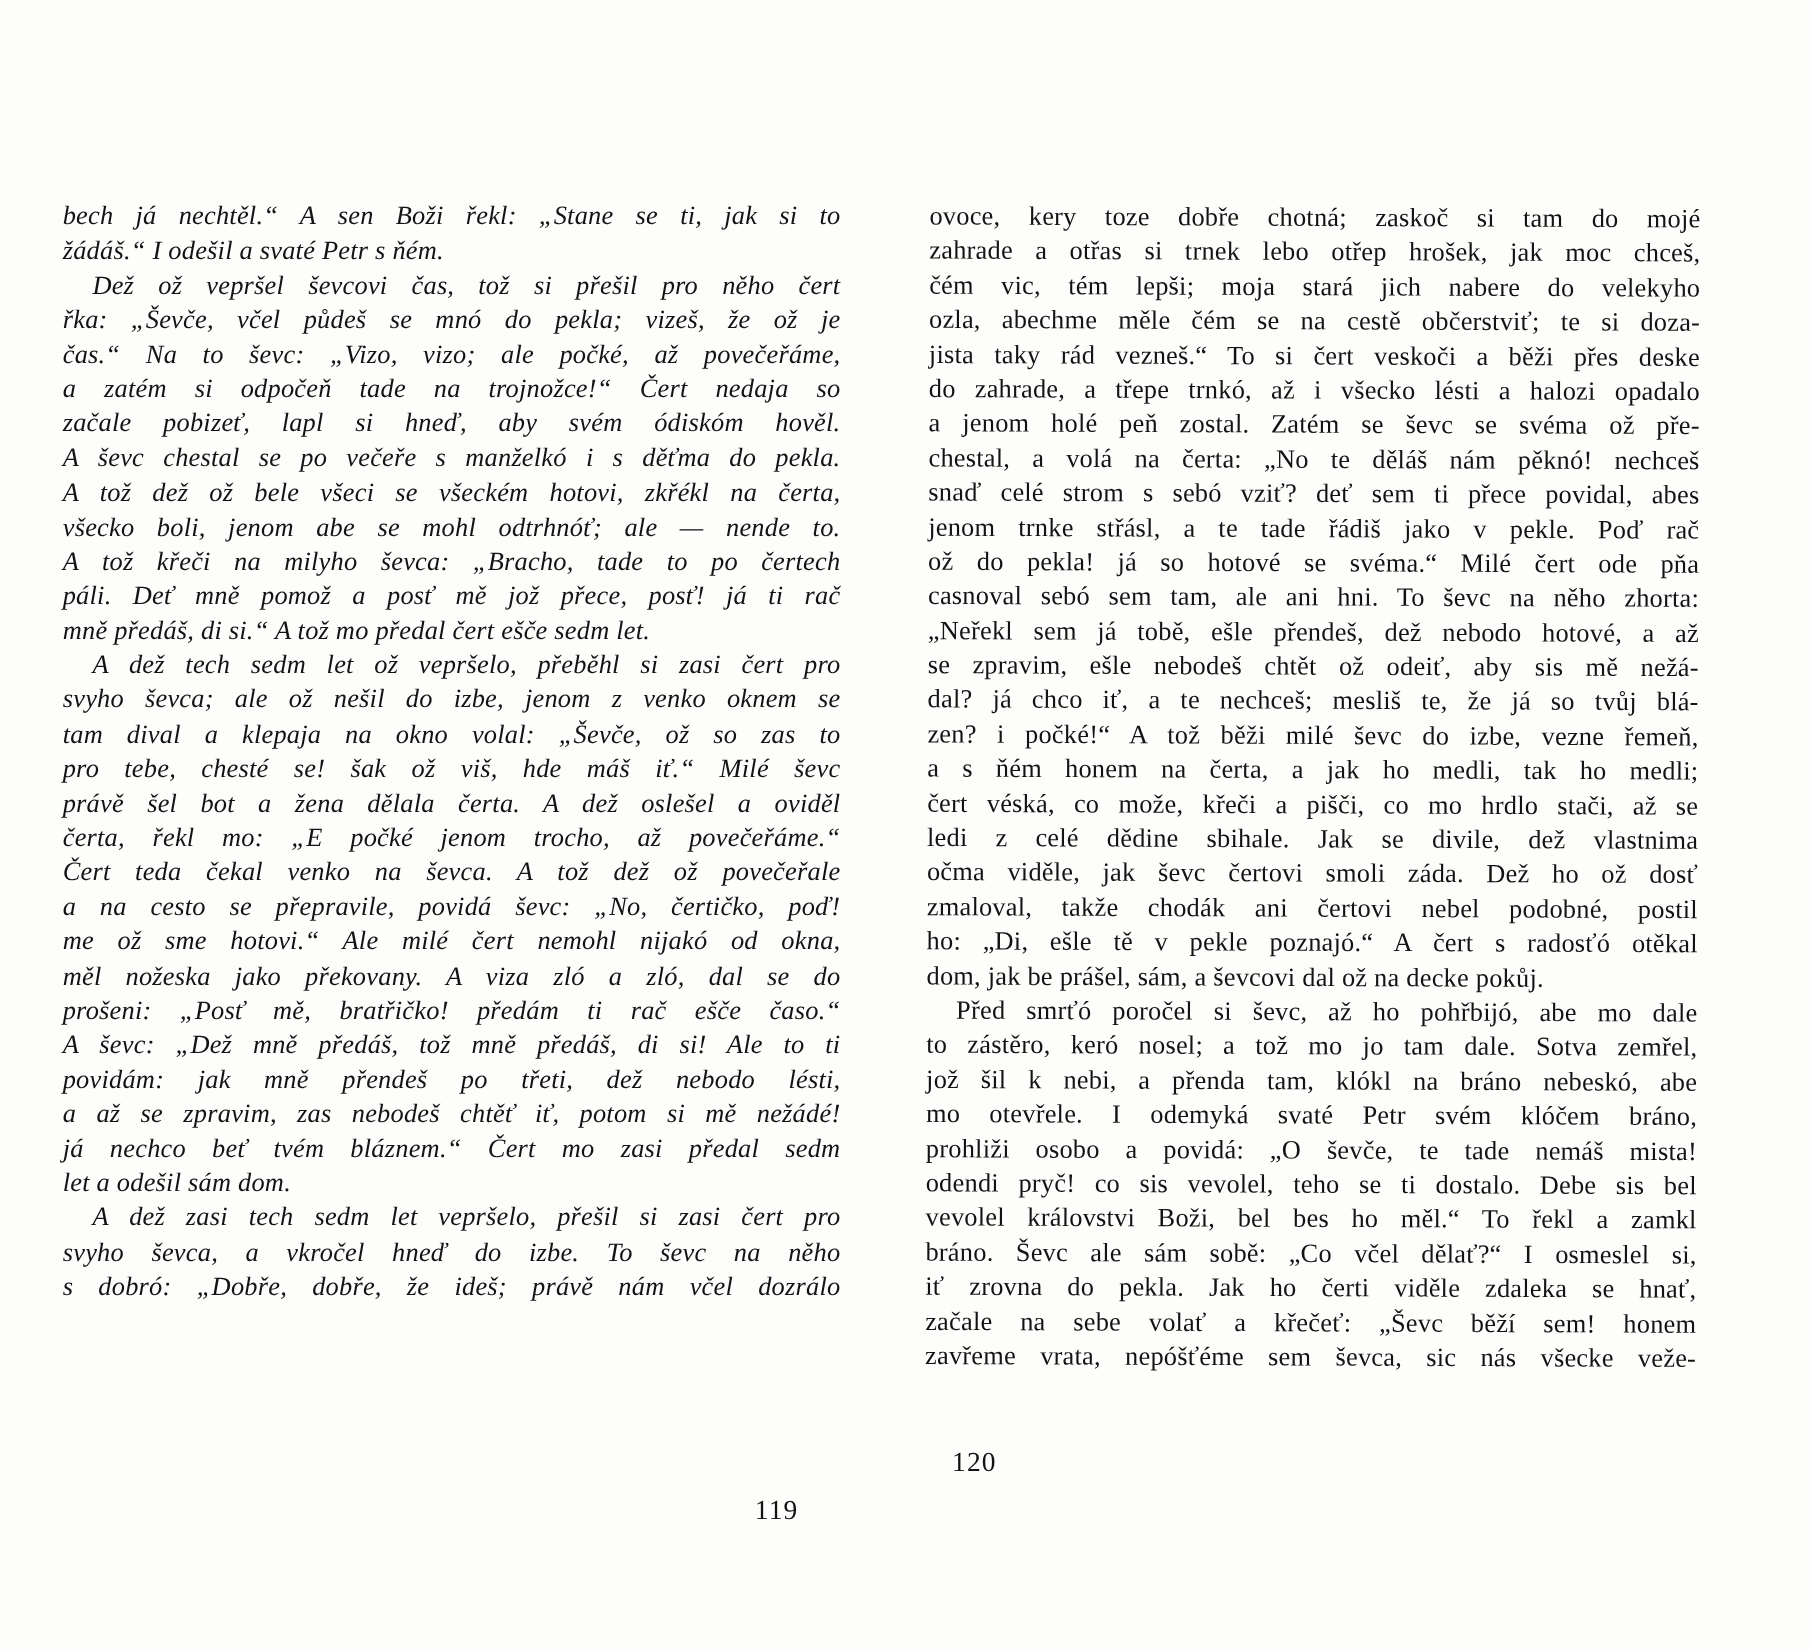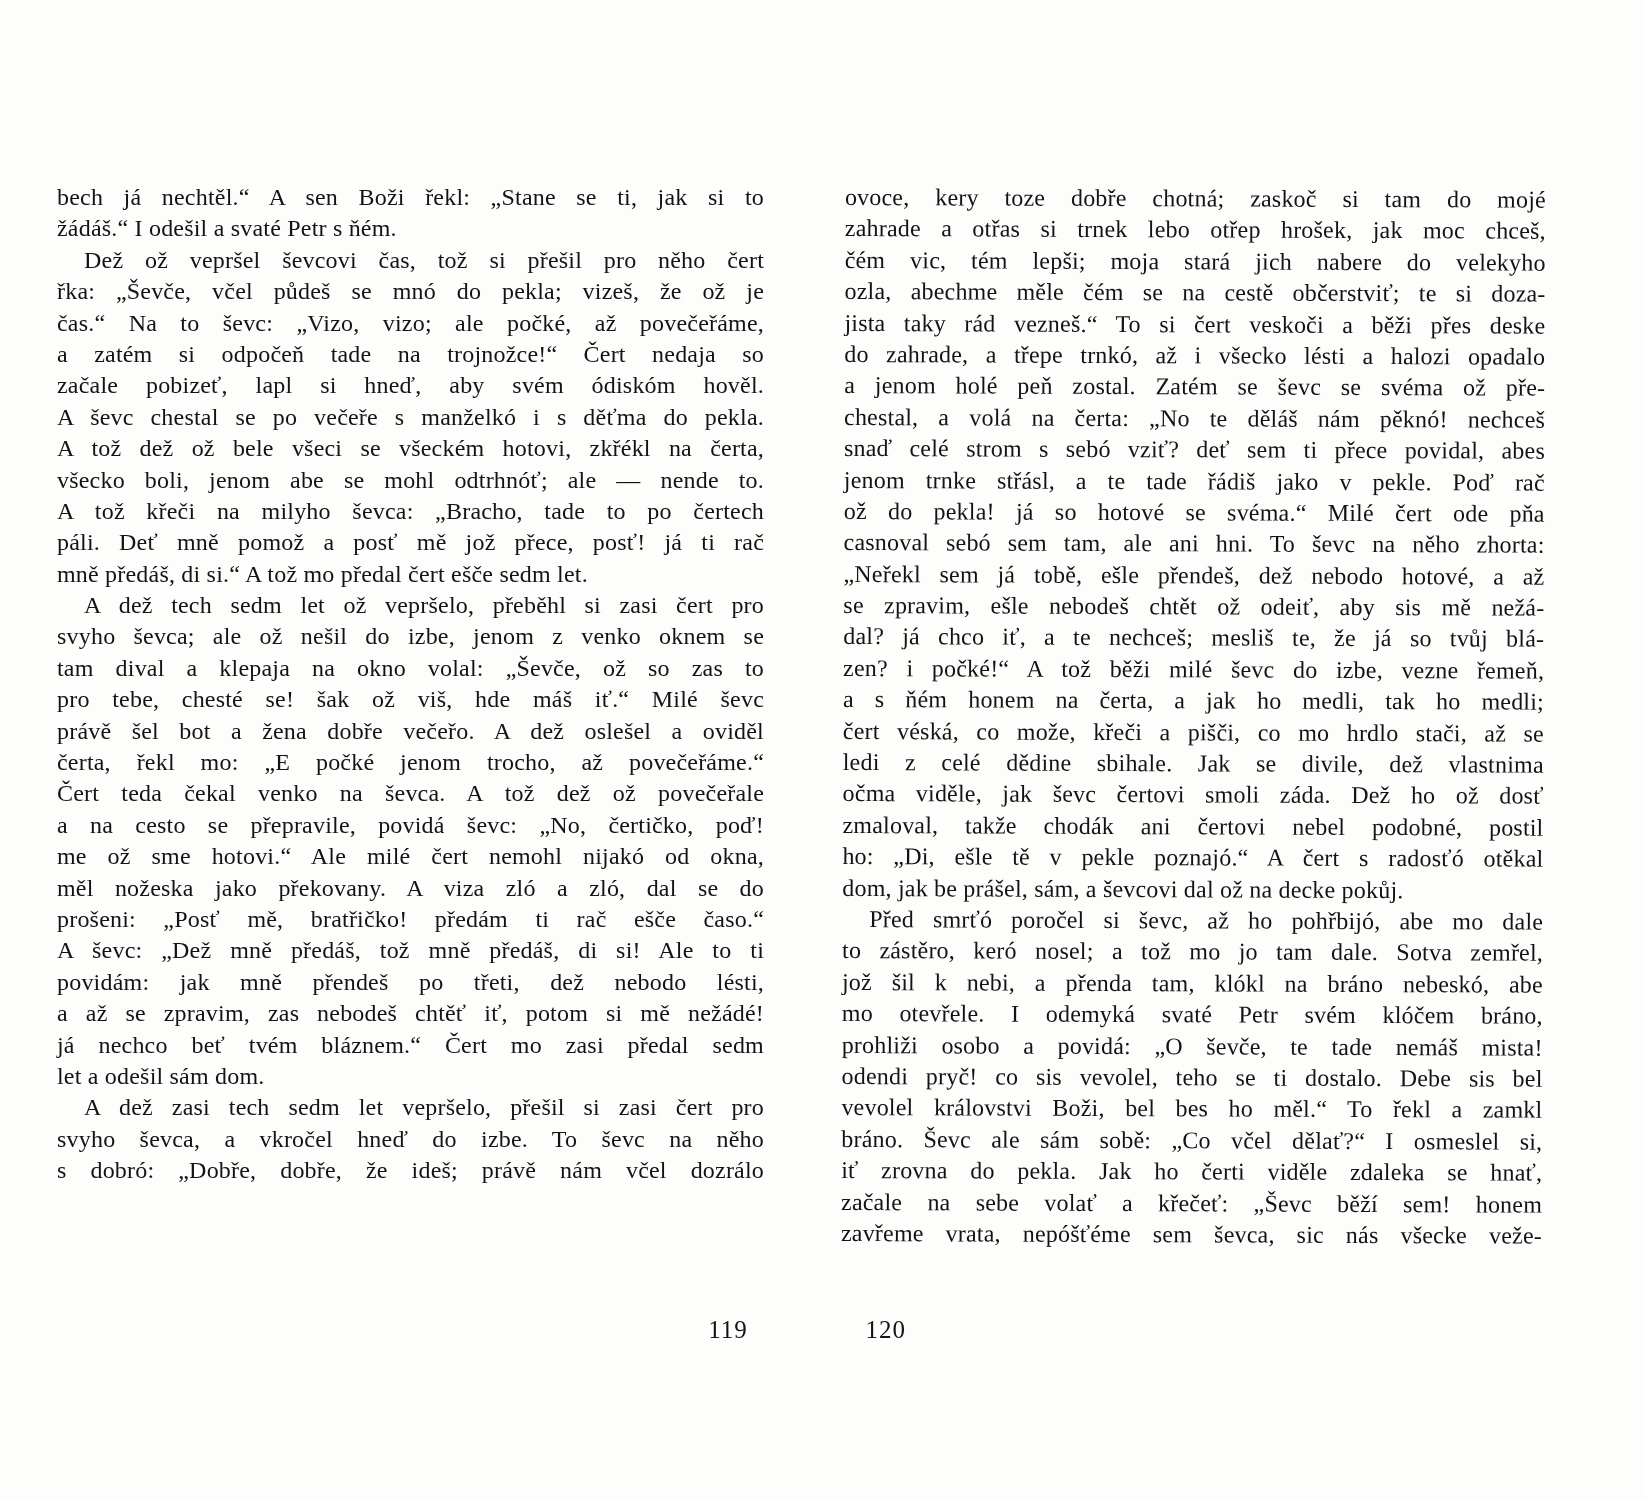--- a/index.html
+++ b/index.html
@@ -9,42 +9,42 @@
     position: relative;
     background: #fdfdfc;
     color: #131313;
     font-family: "Liberation Serif", "DejaVu Serif", serif;
     overflow: hidden;
   }
   .page-text {
     position: absolute;
     top: 182px;
   }
-  #page-left  { left: 57px;  width: 707px; }
+  #page-left  { left: 57px;  width: 707px; font-style: italic; }
   #page-right { left: 845px; width: 701px; transform: rotate(0.22deg); transform-origin: 0 0; }
   .line {
     font-size: 24px;
     line-height: 31.4px;
     height: 31.4px;
     letter-spacing: 0.2px;
     text-align: justify;
     text-align-last: justify;
     font-weight: 500;
   }
   .line.pend { text-align-last: left; }
   .line.indent { text-indent: 27px; }
   .page-number {
     position: absolute;
     top: 1316px;
     width: 80px;
     font-size: 25px;
     text-align: center;
     letter-spacing: 1px;
   }
-  #page-number-left  { left: 688px; }
+  #page-number-left  { left: 666px; margin-top: 44px; }
   #page-number-right { left: 826px; text-align: right; }
 </style>
 </head>
 <body>
 
 <div id="page-left" class="page-text">
     <div class="line">bech já nechtěl.“ A sen Boži řekl: „Stane se ti, jak si to</div>
     <div class="line pend">žádáš.“ I odešil a svaté Petr s ňém.</div>
     <div class="line indent">Dež ož vepršel ševcovi čas, tož si přešil pro něho čert</div>
     <div class="line">řka: „Ševče, včel půdeš se mnó do pekla; vizeš, že ož je</div>
@@ -54,21 +54,21 @@
     <div class="line">A ševc chestal se po večeře s manželkó i s děťma do pekla.</div>
     <div class="line">A tož dež ož bele všeci se všeckém hotovi, zkřékl na čerta,</div>
     <div class="line">všecko boli, jenom abe se mohl odtrhnóť; ale — nende to.</div>
     <div class="line">A tož křeči na milyho ševca: „Bracho, tade to po čertech</div>
     <div class="line">páli. Deť mně pomož a posť mě jož přece, posť! já ti rač</div>
     <div class="line pend">mně předáš, di si.“ A tož mo předal čert ešče sedm let.</div>
     <div class="line indent">A dež tech sedm let ož vepršelo, přeběhl si zasi čert pro</div>
     <div class="line">svyho ševca; ale ož nešil do izbe, jenom z venko oknem se</div>
     <div class="line">tam dival a klepaja na okno volal: „Ševče, ož so zas to</div>
     <div class="line">pro tebe, chesté se! šak ož viš, hde máš iť.“ Milé ševc</div>
-    <div class="line">právě šel bot a žena dobře večeřo. A dež oslešel a oviděl</div>
+    <div class="line">právě šel bot a žena dělala čerta. A dež oslešel a oviděl</div>
     <div class="line">čerta, řekl mo: „E počké jenom trocho, až povečeřáme.“</div>
     <div class="line">Čert teda čekal venko na ševca. A tož dež ož povečeřale</div>
     <div class="line">a na cesto se přepravile, povidá ševc: „No, čertičko, poď!</div>
     <div class="line">me ož sme hotovi.“ Ale milé čert nemohl nijakó od okna,</div>
     <div class="line">měl nožeska jako překovany. A viza zló a zló, dal se do</div>
     <div class="line">prošeni: „Posť mě, bratřičko! předám ti rač ešče časo.“</div>
     <div class="line">A ševc: „Dež mně předáš, tož mně předáš, di si! Ale to ti</div>
     <div class="line">povidám: jak mně přendeš po třeti, dež nebodo lésti,</div>
     <div class="line">a až se zpravim, zas nebodeš chtěť iť, potom si mě nežádé!</div>
     <div class="line">já nechco beť tvém bláznem.“ Čert mo zasi předal sedm</div>

